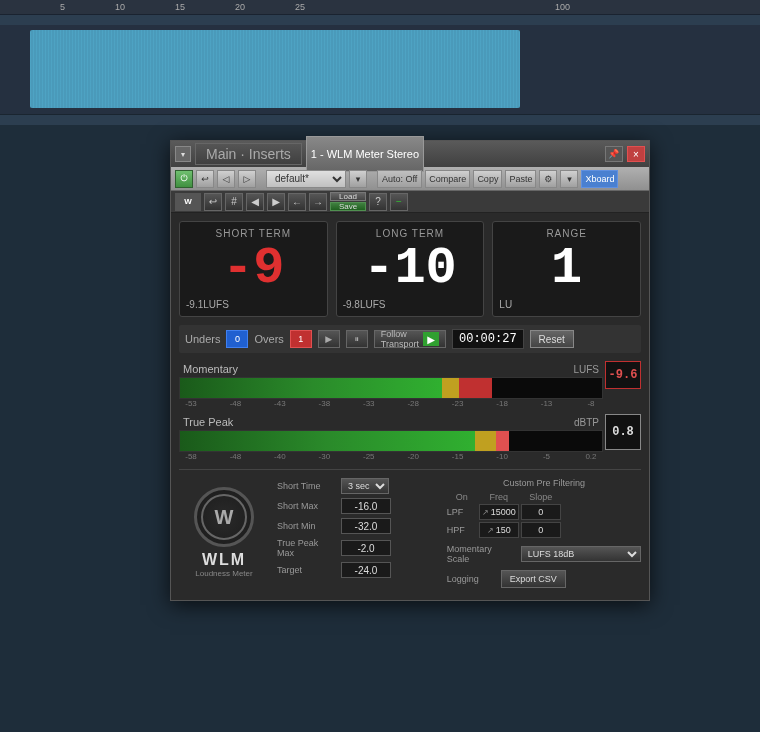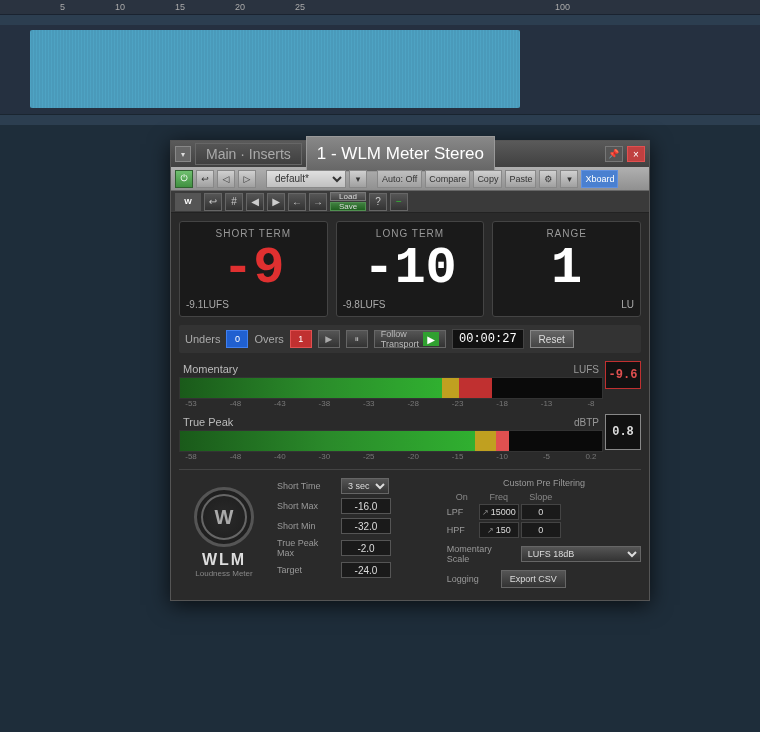--- a/index.html
+++ b/index.html
@@ -123,25 +123,25 @@
       background: linear-gradient(to bottom, #555, #404040);
       border: 1px solid #666;
       color: #aaa;
       font-size: 14px;
       display: flex;
       align-items: center;
       cursor: pointer;
     }
     .title-tab-active {
       height: 36px;
-      padding: 0 10px;
+      padding: 0 4px;
       background: linear-gradient(to bottom, #888, #666);
       border: 1px solid #999;
       color: #fff;
-      font-size: 17px;
+      font-size: 11px;
       display: flex;
       align-items: center;
       cursor: pointer;
     }
     .title-spacer { flex: 1; }
     .title-btn {
       width: 18px;
       height: 16px;
       background: #555;
       border: 1px solid #777;
@@ -800,21 +800,21 @@
         <div class="meter-value-white">-10</div>
         <div class="meter-sub">
           <span class="meter-sub-val">-9.8</span>
           <span class="meter-unit">LUFS</span>
         </div>
       </div>
 
       <div class="meter-box">
         <div class="meter-label">RANGE</div>
         <div class="meter-value-white">1</div>
-        <div class="meter-sub" style="justify-content:flex-end;">
+        <div class="meter-sub" style="">
           <span class="meter-unit">LU</span>
         </div>
       </div>
     </div>
 
     <div class="controls-row">
       <span class="ctrl-label">Unders</span>
       <div class="ctrl-box-blue">0</div>
       <span class="ctrl-label">Overs</span>
       <div class="ctrl-box-red">1</div>

